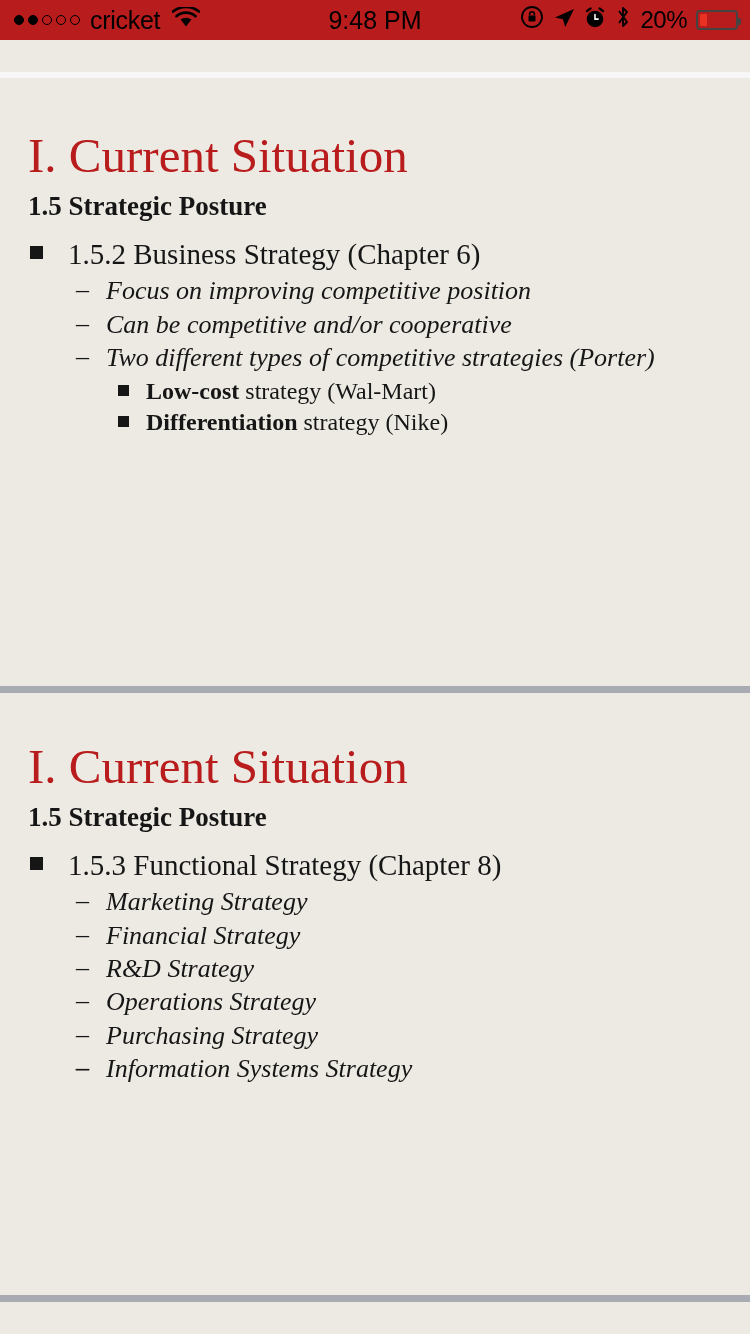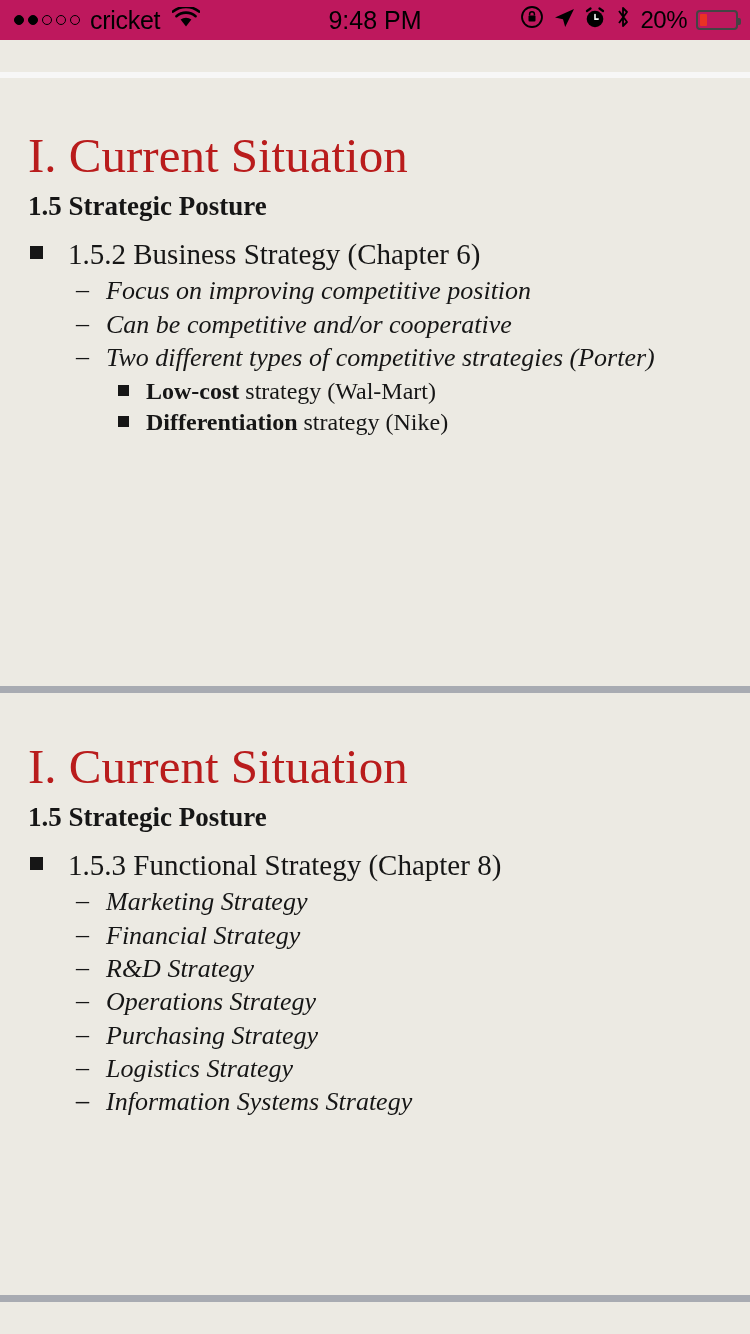--- a/index.html
+++ b/index.html
@@ -11,21 +11,21 @@
   }
   #app {
     width: 750px; height: 1334px;
     position: relative;
     background: #eceae3;
   }
 
   
   .status-bar {
     height: 40px;
-    background: #be185d;
+    background: #b91c1c;
     display: flex;
     align-items: center;
     padding: 0 14px;
     position: relative;
     font-size: 25px;
     color: #000;
   }
   .status-left {
     display: flex;
     align-items: center;
@@ -303,21 +303,21 @@
       <ul class="lvl1">
         <li>
           <span class="b1"></span>
           <span>1.5.3 Functional Strategy (Chapter 8)</span>
           <ul class="lvl2">
             <li><span class="b2">–</span><span>Marketing Strategy</span></li>
             <li><span class="b2">–</span><span>Financial Strategy</span></li>
             <li><span class="b2">–</span><span>R&amp;D Strategy</span></li>
             <li><span class="b2">–</span><span>Operations Strategy</span></li>
             <li><span class="b2">–</span><span>Purchasing Strategy</span></li>
-            <li><span class="b2">–</span><span>Logistics Strategy</span></li>
+            <li><span class="b2">–</span></li>
             <li><span class="b2">–</span></li>
             <li><span class="b2">–</span><span>Information Systems Strategy</span></li>
           </ul>
         </li>
       </ul>
     </div>
 
     <div class="slide-sep"></div>
   </div>
 </div>

